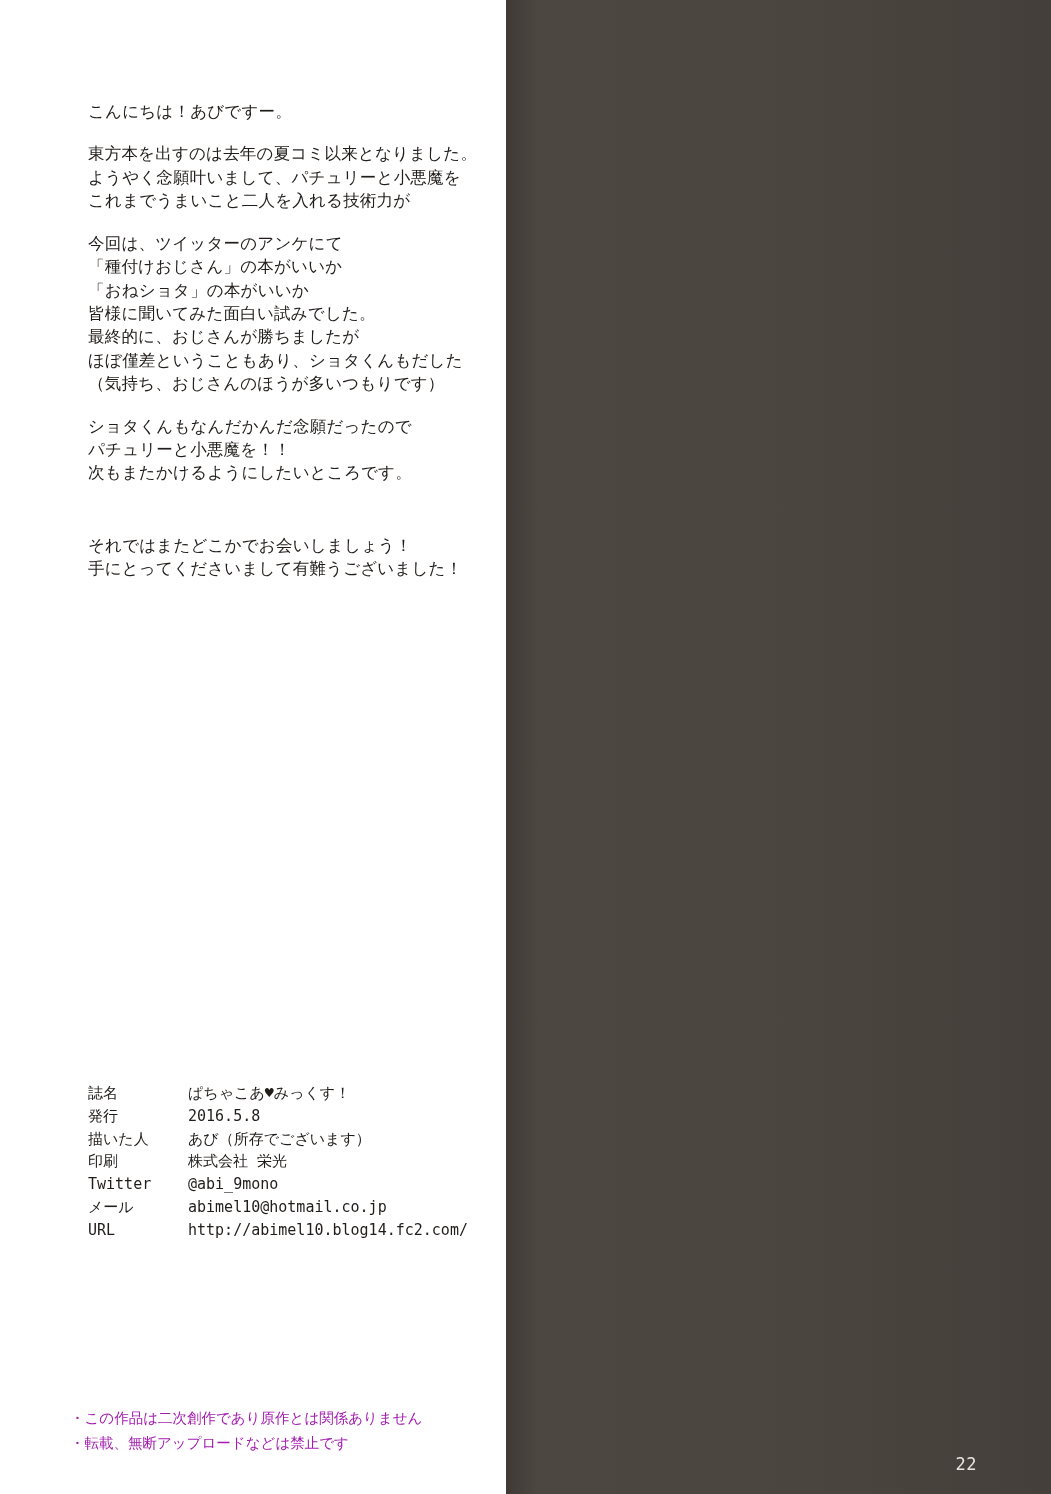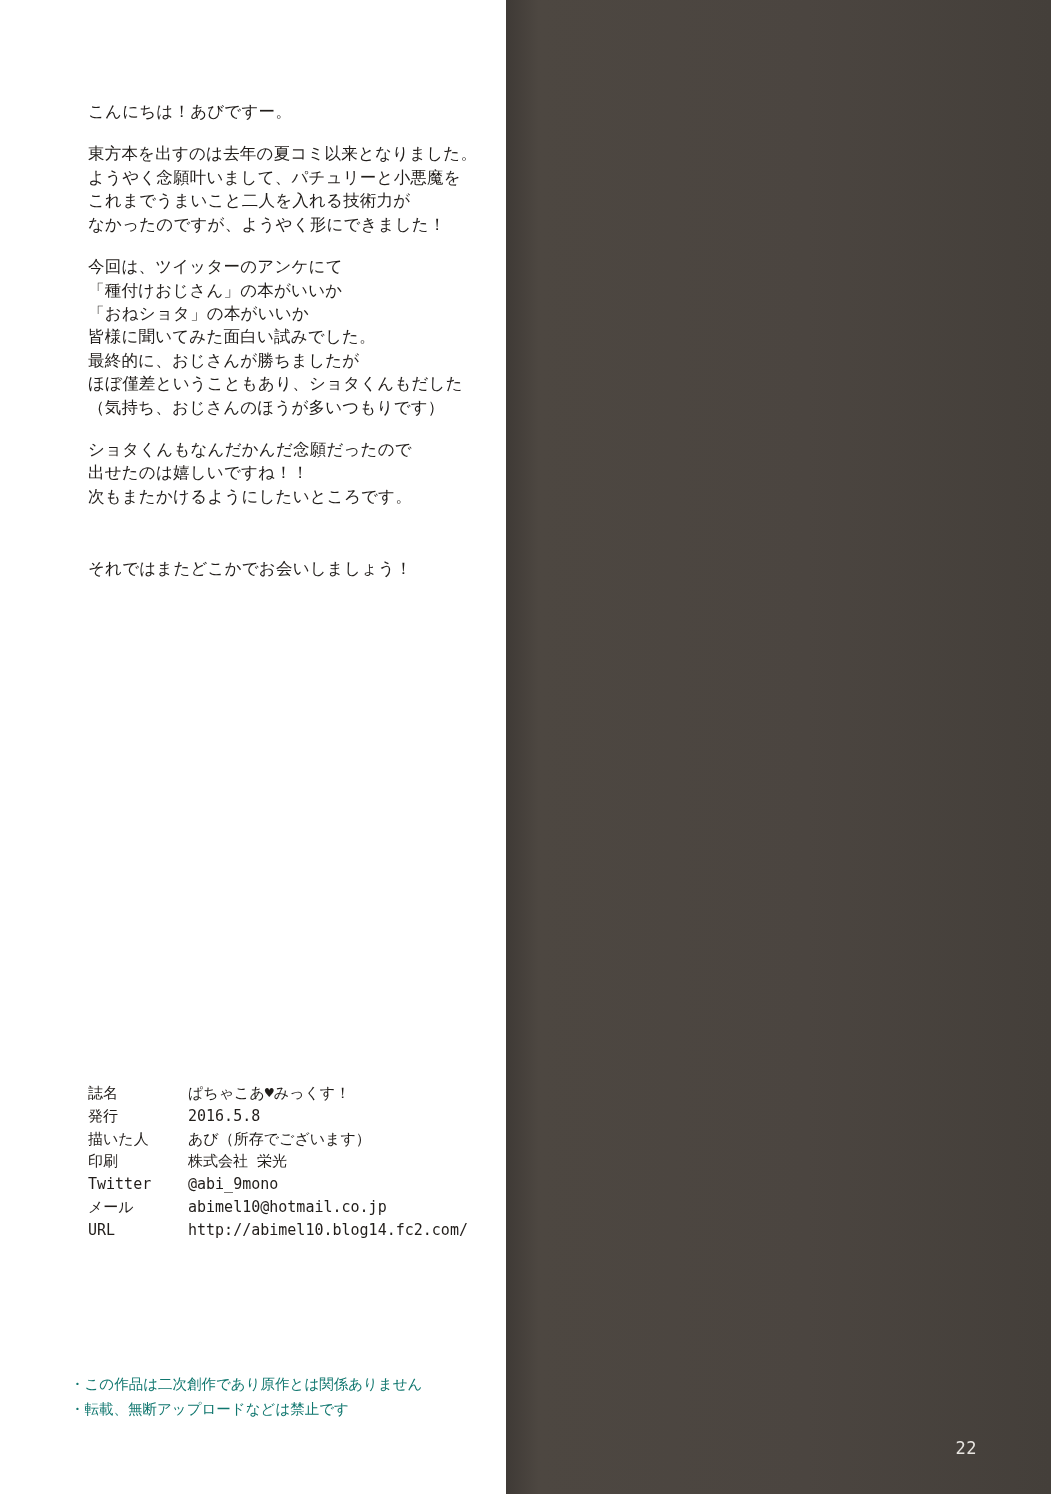--- a/index.html
+++ b/index.html
@@ -64,33 +64,33 @@
     flex: 0 0 100px;
     white-space: nowrap;
   }
   .colo-val { white-space: nowrap; }
   .colophon-block2 { }
 
   
   .notes {
     position: absolute;
     left: 70px;
-    top: 1372px;
-    color: #0f766e;
+    top: 1406px;
+    color: #a21caf;
     font-size: 14.5px;
     line-height: 1.75;
     font-family: "DejaVu Sans", sans-serif;
   }
   .note-line { white-space: nowrap; display: block; }
 
   
   .page-number {
     position: absolute;
     right: 74px;
-    bottom: 36px;
+    bottom: 20px;
     color: #e8e5e1;
     font-family: "DejaVu Sans Mono", monospace;
     font-size: 17px;
     letter-spacing: 0.5px;
   }
 </style>
 </head>
 <body>
 
 <div class="page">
@@ -100,39 +100,39 @@
   </div>
 
   <div class="afterword">
     <div class="para">
       <span class="line">こんにちは！あびですー。</span>
     </div>
     <div class="para">
       <span class="line">東方本を出すのは去年の夏コミ以来となりました。</span>
       <span class="line">ようやく念願叶いまして、パチュリーと小悪魔を</span>
       <span class="line">これまでうまいこと二人を入れる技術力が</span>
-      <span class="line">なかったのですが、ようやく形にできました！</span>
     </div>
     <div class="para">
       <span class="line">今回は、ツイッターのアンケにて</span>
       <span class="line">「種付けおじさん」の本がいいか</span>
       <span class="line">「おねショタ」の本がいいか</span>
       <span class="line">皆様に聞いてみた面白い試みでした。</span>
       <span class="line">最終的に、おじさんが勝ちましたが</span>
       <span class="line">ほぼ僅差ということもあり、ショタくんもだした</span>
       <span class="line">（気持ち、おじさんのほうが多いつもりです）</span>
     </div>
     <div class="para">
       <span class="line">ショタくんもなんだかんだ念願だったので</span>
-      <span class="line">出せたのは嬉しいですね！！</span>
+      <span class="line">パチュリーと小悪魔を！！</span>
       <span class="line">次もまたかけるようにしたいところです。</span>
     </div>
     <div class="gap-lg"></div>
     <div class="para">
       <span class="line">それではまたどこかでお会いしましょう！</span>
+      <span class="line">手にとってくださいまして有難うございました！</span>
     </div>
   </div>
 
   <div class="colophon">
     <div class="colophon-block1">
       <div class="colo-row">
         <span class="colo-key">誌名</span>
         <span class="colo-val">ぱちゃこあ♥みっくす！</span>
       </div>
       <div class="colo-row">

